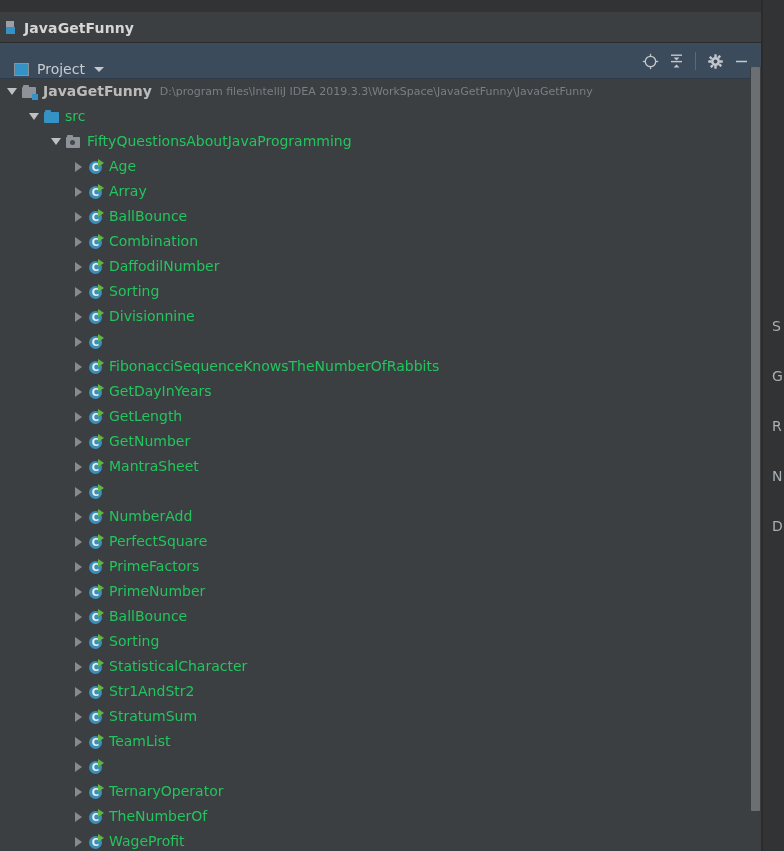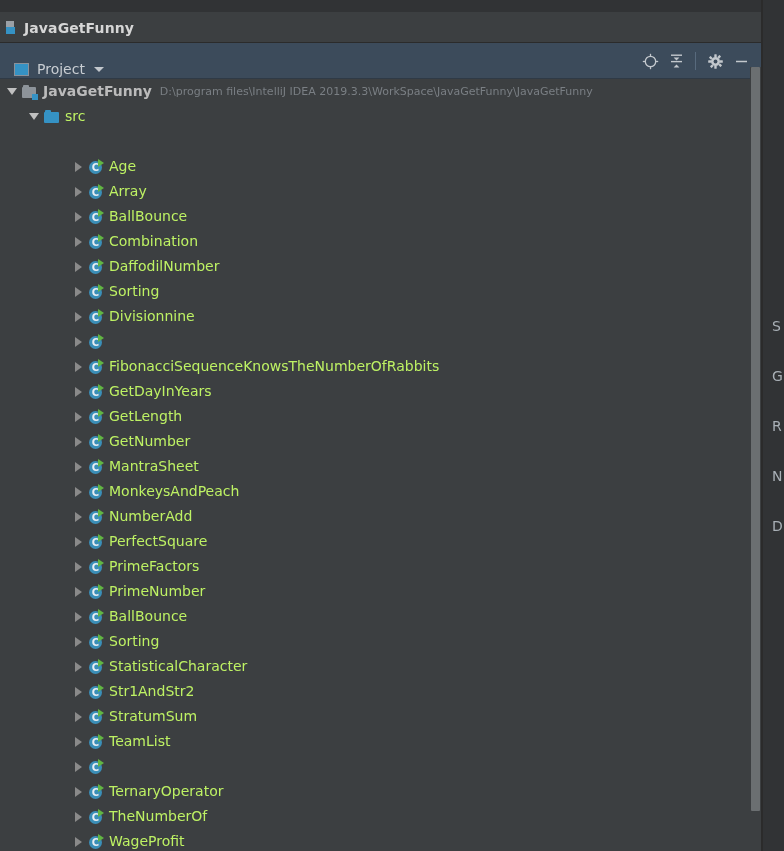--- a/index.html
+++ b/index.html
@@ -282,21 +282,21 @@
     border-bottom: 4px solid transparent;
     border-left: 6px solid #62b543;
   }
 
   .label {
     font-size: 14px;
     color: #a9b7c6;
     line-height: 25px;
   }
   .label.bold { font-weight: bold; color: #bbbbbb; }
-  .label.plain { color: #bef264; }
+  .label.plain { color: #22c55e; }
   .path {
     font-size: 11px;
     color: #7a7f84;
     margin-left: 8px;
     line-height: 25px;
   }
 
   
   #scrollbar-track {
     position: absolute;
@@ -424,20 +424,31 @@
       <div class="row" style="top: 25px; left: 27px;">
         <span class="twisty">
           <span class="tw-down"></span>
         </span>
         <span class="ico ico-srcroot">
           <span class="sf-tab"></span>
           <span class="sf-body"></span>
         </span>
         <span class="label plain">src</span>
       </div>
+      <div class="row" style="top: 50px; left: 49px;">
+        <span class="twisty">
+          <span class="tw-down"></span>
+        </span>
+        <span class="ico ico-package">
+          <span class="pf-tab"></span>
+          <span class="pf-body"></span>
+          <span class="pf-dot"></span>
+        </span>
+        <span class="label plain">FiftyQuestionsAboutJavaProgramming</span>
+      </div>
       <div class="row" style="top: 75px; left: 71px;">
         <span class="twisty">
           <span class="tw-right"></span>
         </span>
         <span class="ico ico-class">
           <span class="cl-circle"></span>
           <span class="cl-letter">C</span>
           <span class="cl-run"></span>
         </span>
         <span class="label plain">Age</span>
@@ -575,21 +586,20 @@
       </div>
       <div class="row" style="top: 400px; left: 71px;">
         <span class="twisty">
           <span class="tw-right"></span>
         </span>
         <span class="ico ico-class">
           <span class="cl-circle"></span>
           <span class="cl-letter">C</span>
           <span class="cl-run"></span>
         </span>
-        <span class="label plain">MonkeysAndPeach</span>
       </div>
       <div class="row" style="top: 425px; left: 71px;">
         <span class="twisty">
           <span class="tw-right"></span>
         </span>
         <span class="ico ico-class">
           <span class="cl-circle"></span>
           <span class="cl-letter">C</span>
           <span class="cl-run"></span>
         </span>

